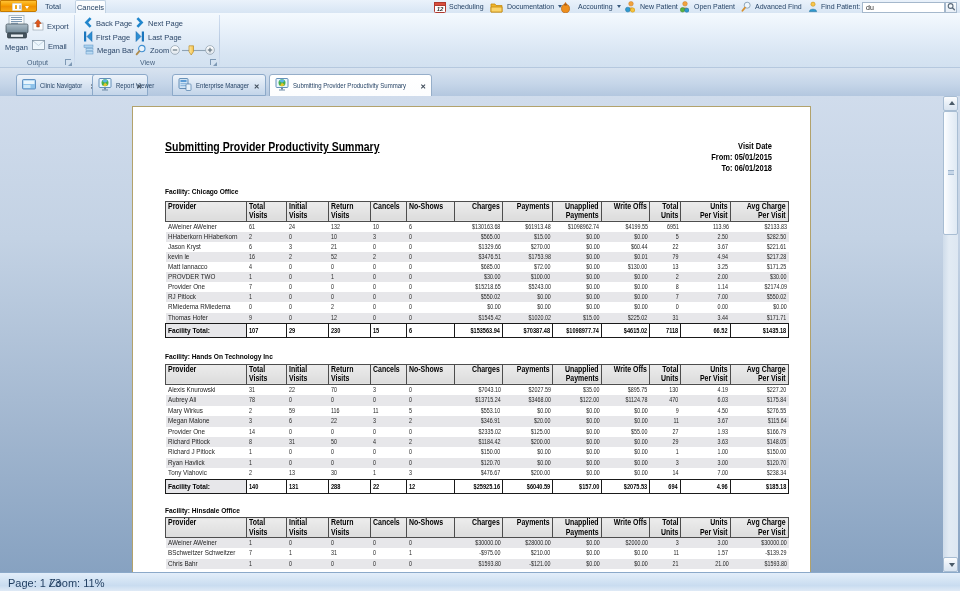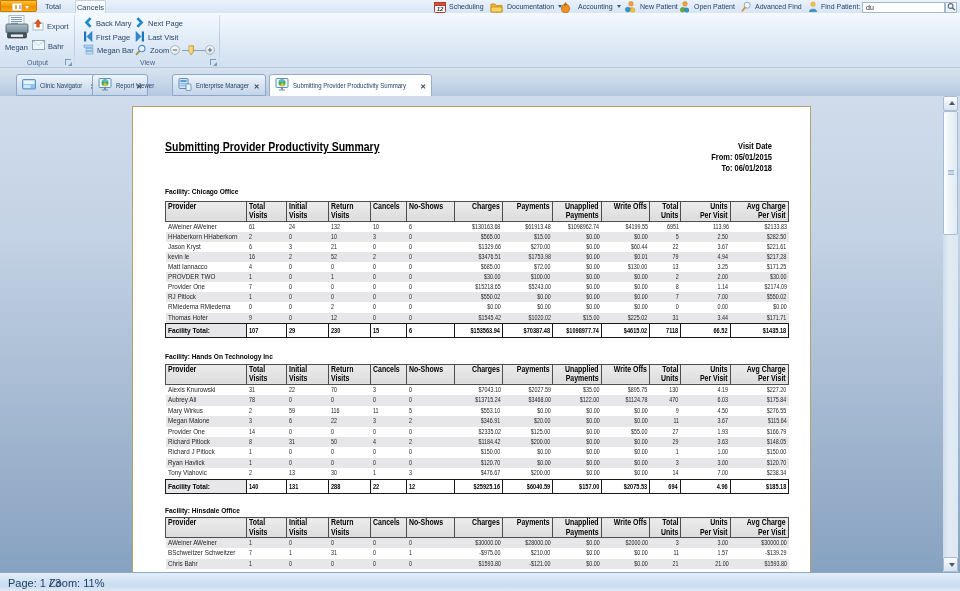--- a/index.html
+++ b/index.html
@@ -196,47 +196,47 @@
           <path d="M6 0.5 L9.2 4.5 L7.3 4.5 L7.3 8 L4.7 8 L4.7 4.5 L2.8 4.5 Z" fill="#e2571b" stroke="#a33c0e" stroke-width="0.5"></path>
         </svg></i>
       <span>Export</span>
     </div>
     <div class="rbtn" style="left:32px;top:27px;height:12px">
       <i class="ic"><svg width="13" height="10" viewBox="0 0 13 10">
           <rect x="0.5" y="0.5" width="12" height="9" fill="#fefefe" stroke="#7f93a5" stroke-width="0.8"></rect>
           <path d="M0.5 0.5 L6.5 5.5 L12.5 0.5" fill="none" stroke="#7f93a5" stroke-width="0.8"></path>
           <rect x="1.3" y="1.3" width="10.4" height="7.4" fill="#dff0fb" opacity="0.6"></rect>
         </svg></i>
-      <span>Bahr</span>
+      <span>Email</span>
     </div>
     <div class="rbtn" style="left:83px;top:4.5px;height:12px">
       <i class="ic"><svg width="10" height="11" viewBox="0 0 10 11">
           <path d="M7.6 1.2 L3.4 5.5 L7.6 9.8" fill="none" stroke="#2186cc" stroke-width="2.6"></path>
         </svg></i>
-      <span>Back Mary</span>
+      <span>Back Page</span>
     </div>
     <div class="rbtn" style="left:135px;top:4.5px;height:12px">
       <i class="ic"><svg width="10" height="11" viewBox="0 0 10 11">
           <path d="M2.4 1.2 L6.6 5.5 L2.4 9.8" fill="none" stroke="#2186cc" stroke-width="2.6"></path>
         </svg></i>
       <span>Next Page</span>
     </div>
     <div class="rbtn" style="left:83px;top:18px;height:12px">
       <i class="ic"><svg width="10" height="11" viewBox="0 0 10 11">
           <rect x="1" y="0.5" width="2.2" height="10" fill="#1b76bd"></rect>
           <path d="M9 0.5 L4 5.5 L9 10.5 Z" fill="#2e8ed2" stroke="#1565a8" stroke-width="0.5"></path>
         </svg></i>
       <span>First Page</span>
     </div>
     <div class="rbtn" style="left:135px;top:18px;height:12px">
       <i class="ic"><svg width="10" height="11" viewBox="0 0 10 11">
           <rect x="6.8" y="0.5" width="2.2" height="10" fill="#1b76bd"></rect>
           <path d="M1 0.5 L6 5.5 L1 10.5 Z" fill="#2e8ed2" stroke="#1565a8" stroke-width="0.5"></path>
         </svg></i>
-      <span>Last Visit</span>
+      <span>Last Page</span>
     </div>
     <div class="rbtn" style="left:83px;top:31.5px;height:12px">
       <i class="ic"><svg width="11" height="11" viewBox="0 0 11 11">
           <rect x="1" y="1" width="9" height="2.4" fill="#a9d1ef" stroke="#5b93c4" stroke-width="0.5"></rect>
           <rect x="3" y="4.3" width="7" height="2.4" fill="#bcdcf4" stroke="#5b93c4" stroke-width="0.5"></rect>
           <rect x="3" y="7.6" width="7" height="2.4" fill="#bcdcf4" stroke="#5b93c4" stroke-width="0.5"></rect>
         </svg></i>
       <span>Megan Bar</span>
     </div>
     <div class="rbtn" style="left:135px;top:31px;height:13px">

